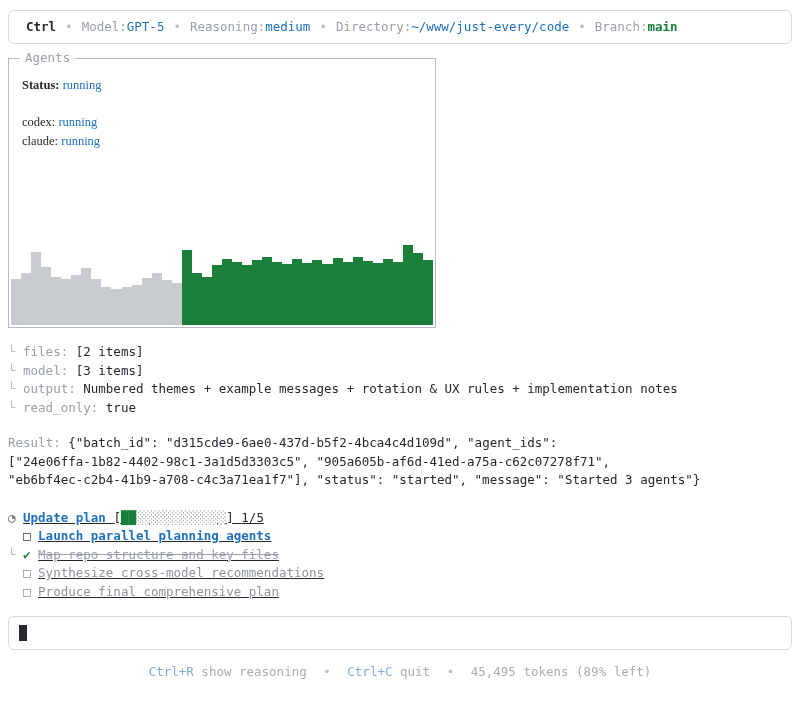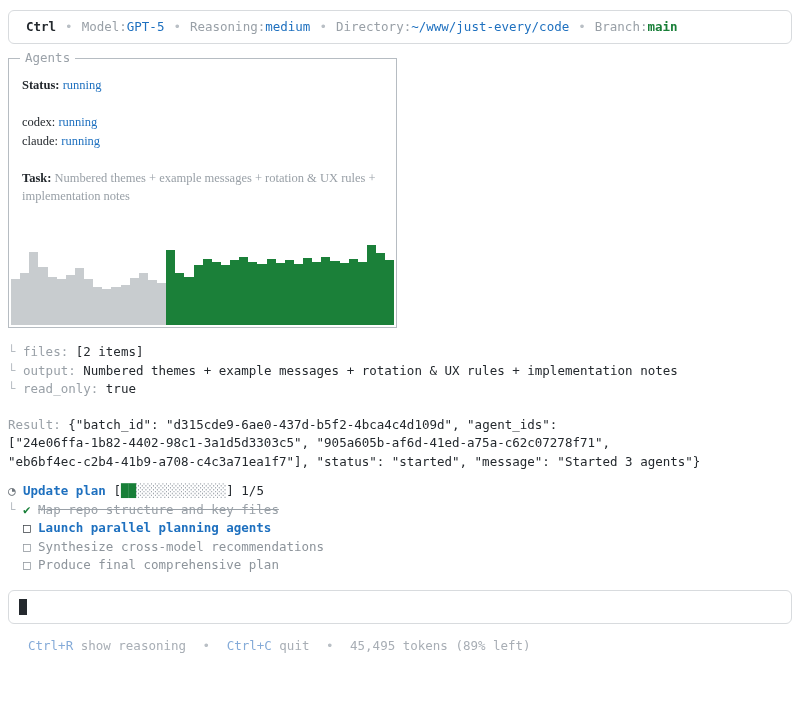--- a/index.html
+++ b/index.html
@@ -16,52 +16,52 @@
   .dark  { color:#24292e; }
 
   .hbox {
     margin:10px 8px 0; border:1px solid #d8dbde; border-radius:6px;
     height:34px; display:flex; align-items:center; padding:0 17px;
   }
   .hbox span { white-space:nowrap; }
   .sep { color:#b9bfc5; margin:0 9px; }
 
   .agents-box {
-    position:relative; margin:14px 0 0 8px; width:389px; height:270px;
+    position:relative; margin:14px 0 0 8px; width:428px; height:270px;
     border:1px solid #b6bcc2; display:flex; flex-direction:column; background:#fff;
   }
   .agents-title { position:absolute; top:-10px; left:11px; background:#fff; padding:0 5px; color:#9ba2a9; }
   .agents-body { padding:17px 13px 0;font-family:Liberation Serif, serif; }
   .blank { height:18.5px; }
   .chart { margin-top:auto; height:80px; display:flex; align-items:flex-end; padding:0 2px 2px; }
   .chart .bar { flex:1 1 0; }
 
   .section { margin-left:8px; margin-right:8px; }
   .details { margin-top:15px; }
   .row { white-space:normal; }
   .conn { display:inline-block; width:2ch; color:#b6bcc2; }
   .marker { display:inline-block; width:2ch; }
   .result { margin-top:17px; width:784px; }
-  .plan { margin-top:11px; }
+  .plan { margin-top:19px;text-decoration:underline; }
   .spinner { display:inline-block; width:2ch; color:#6e757c; }
   .done-label { color:#99a0a7; text-decoration:line-through; }
   .active-label { color:#1e70bf; font-weight:bold; }
   .pend-label { color:#8d949b; }
   .box-active { color:#3a4046; }
   .box-pend { color:#8d949b; }
   .bar-filled { color:#187f38; }
   .bar-empty { color:#9aa1a9; }
 
   .input-box {
     margin:15px 8px 0; border:1px solid #d8dbde; border-radius:6px;
     height:34px; display:flex; align-items:center; padding:0 10px; cursor:text;
   }
   .cursor { width:8px; height:16px; background:#24292e; }
 
-  .footer { margin:13px 28px 0; text-align:left; color:#a8aeb5; }
+  .footer { margin:13px 20px 0; text-align:center; color:#a8aeb5; }
   .key { color:#85abd8; }
 </style>
 </head>
 <body>
 
 <div class="hbox">
   <span class="bold">Ctrl</span>
   <span class="sep">•</span>
   <span class="gray">Model:</span>
   <span class="blue">GPT-5</span>
@@ -86,24 +86,20 @@
     <div class="blank"></div>
     <div>
       <span>codex:</span>
       <span class="blue">running</span>
     </div>
     <div>
       <span>claude:</span>
       <span class="blue">running</span>
     </div>
     <div class="blank"></div>
-    <div>
-      <span class="bold">Task:</span>
-      <span class="gray">Numbered themes + example messages + rotation &amp; UX rules + implementation notes</span>
-    </div>
   </div>
   <div class="chart">
       <div class="bar" style="height: 46px; background: rgb(200, 204, 207);"></div>
       <div class="bar" style="height: 52px; background: rgb(200, 204, 207);"></div>
       <div class="bar" style="height: 73px; background: rgb(200, 204, 207);"></div>
       <div class="bar" style="height: 58px; background: rgb(200, 204, 207);"></div>
       <div class="bar" style="height: 48px; background: rgb(200, 204, 207);"></div>
       <div class="bar" style="height: 46px; background: rgb(200, 204, 207);"></div>
       <div class="bar" style="height: 50px; background: rgb(200, 204, 207);"></div>
       <div class="bar" style="height: 57px; background: rgb(200, 204, 207);"></div>
@@ -143,20 +139,24 @@
       <div class="bar" style="height: 65px; background: rgb(27, 128, 57);"></div>
     </div>
 </div>
 
 <div class="section details">
   <div class="row">
     <span class="conn">└</span><span class="gray">files:</span>
     <span>[2 items]</span>
   </div>
   <div class="row">
+    <span class="conn">└</span><span class="gray">model:</span>
+    <span>[3 items]</span>
+  </div>
+  <div class="row">
     <span class="conn">└</span><span class="gray">output:</span>
     <span>Numbered themes + example messages + rotation &amp; UX rules + implementation notes</span>
   </div>
   <div class="row">
     <span class="conn">└</span><span class="gray">read_only:</span>
     <span>true</span>
   </div>
 </div>
 
 <div class="section result">
@@ -168,24 +168,24 @@
   <div>"eb6bf4ec-c2b4-41b9-a708-c4c3a71ea1f7"], "status": "started", "message": "Started 3 agents"}</div>
 </div>
 
 <div class="section plan">
   <div>
     <span class="spinner">◔</span><span class="blue bold">Update plan</span>
     <span><span class="dark">[</span><span class="bar-filled">██</span><span class="bar-empty">░░░░░░░░░░░░</span><span class="dark">]</span></span>
     <span>1/5</span>
   </div>
   <div class="row">
+    <span class="conn"></span><span class="marker box-active">□</span><span class="active-label">Launch parallel planning agents</span>
+  </div>
+  <div class="row">
     <span class="conn">└</span><span class="marker green">✔</span><span class="done-label">Map repo structure and key files</span>
-  </div>
-  <div class="row">
-    <span class="conn"></span><span class="marker box-active">□</span><span class="active-label">Launch parallel planning agents</span>
   </div>
   <div class="row">
     <span class="conn"></span><span class="marker box-pend">□</span><span class="pend-label">Synthesize cross-model recommendations</span>
   </div>
   <div class="row">
     <span class="conn"></span><span class="marker box-pend">□</span><span class="pend-label">Produce final comprehensive plan</span>
   </div>
 </div>
 
 <div class="input-box">

